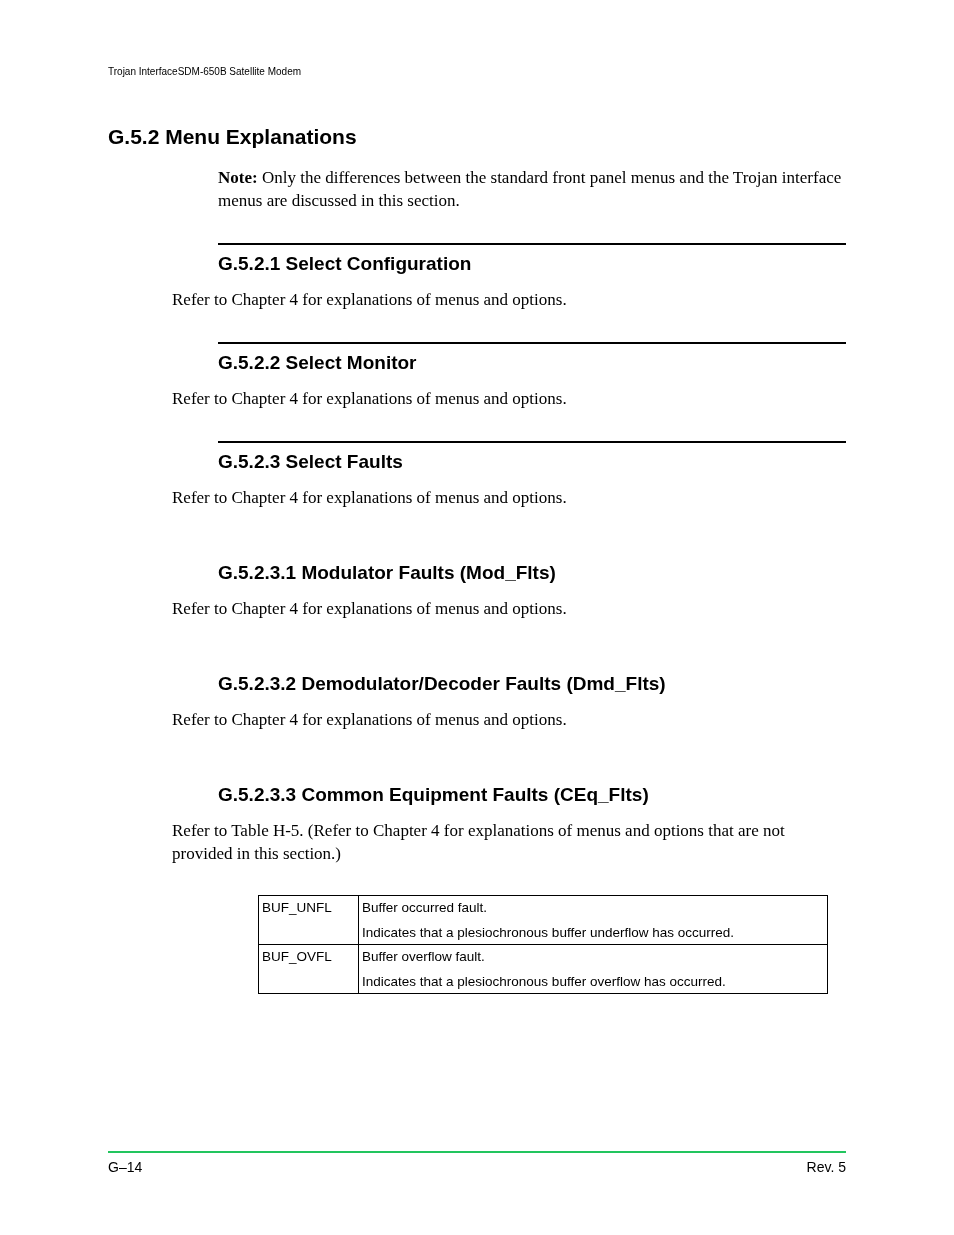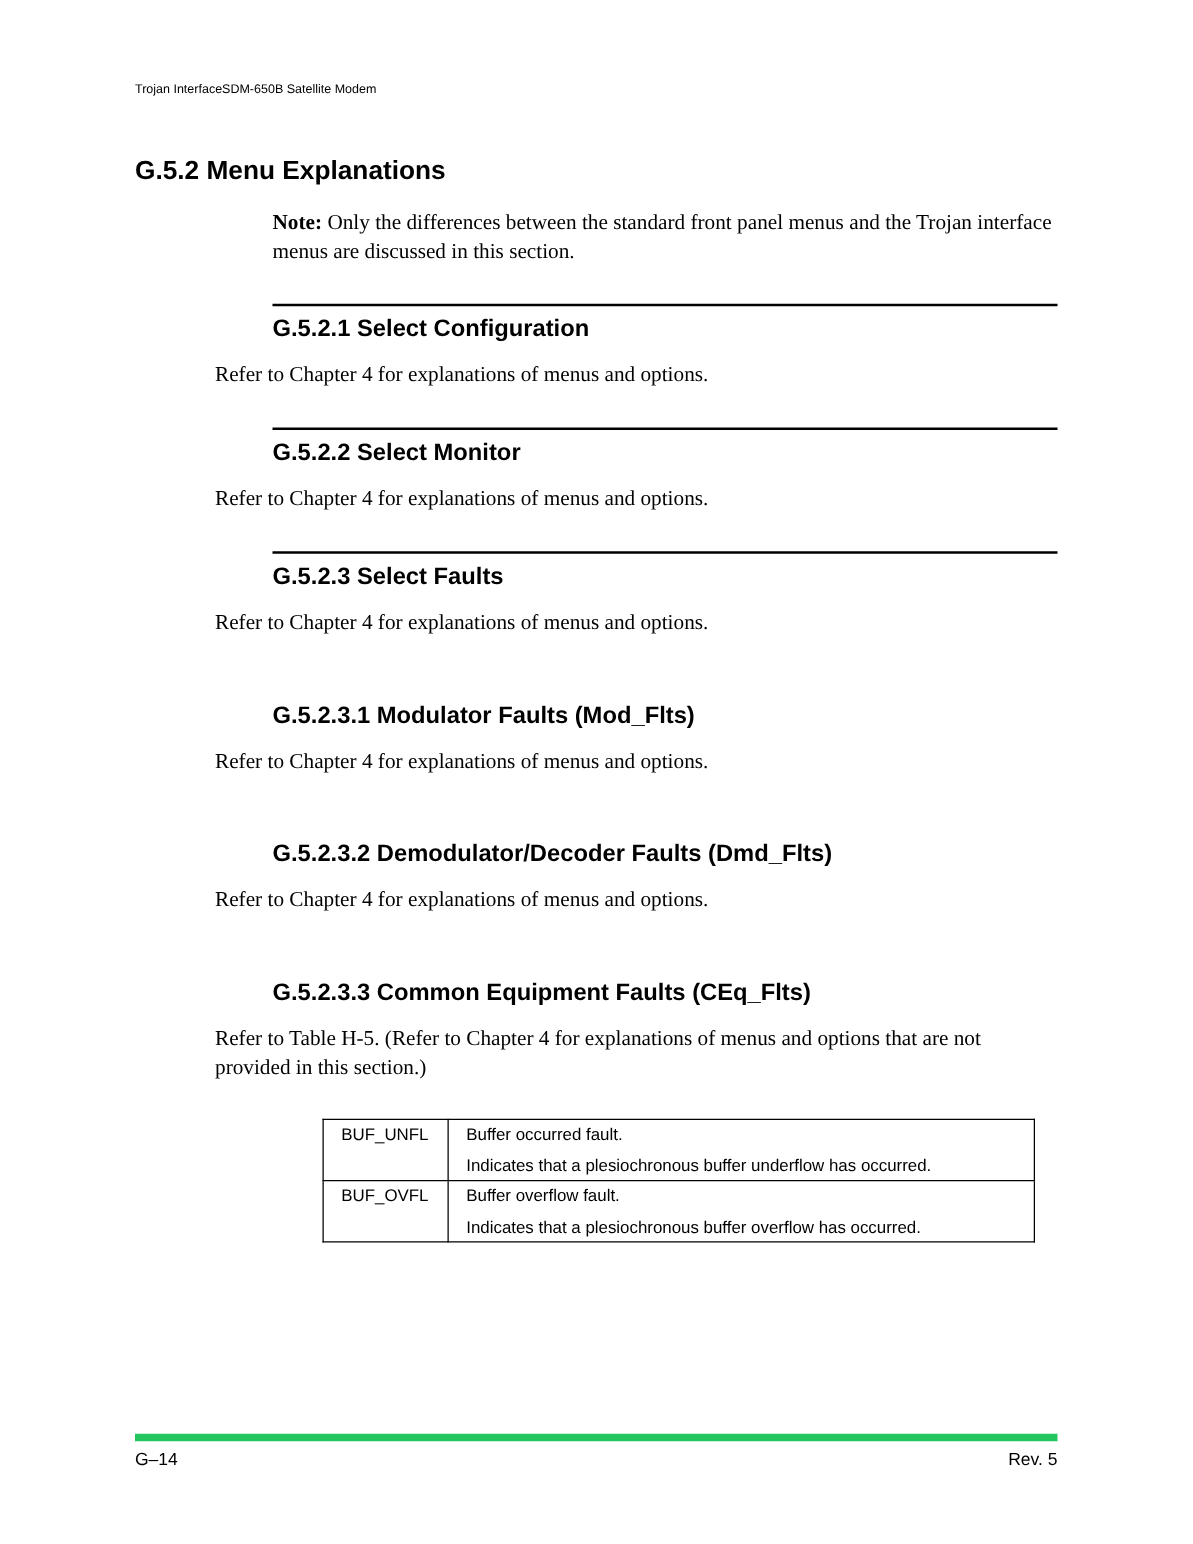--- a/index.html
+++ b/index.html
@@ -65,38 +65,38 @@
     }
     .fault-table {
       margin-left: 150px;
       border-collapse: collapse;
       width: 570px;
       font-family: Arial, Helvetica, sans-serif;
       font-size: 13.5px;
     }
     .fault-table td {
       border: 1px solid #000;
-      padding: 4px 14px;
+      padding: 4px 3px;
       vertical-align: top;
     }
     .fault-table .code-col {
       width: 100px;
     }
     .table-desc-line {
       margin-bottom: 10px;
     }
     .table-desc-line:last-child {
       margin-bottom: 0;
     }
     .footer-row {
       position: absolute;
       bottom: 60px;
       left: 108px;
       right: 108px;
-      border-top: 6px solid #22c55e;
+      border-top: 2px solid #22c55e;
       padding-top: 6px;
       display: flex;
       justify-content: space-between;
       font-family: Arial, Helvetica, sans-serif;
       font-size: 14px;
     }
     .spacer-lg {
       height: 22px;
     }
   </style>

